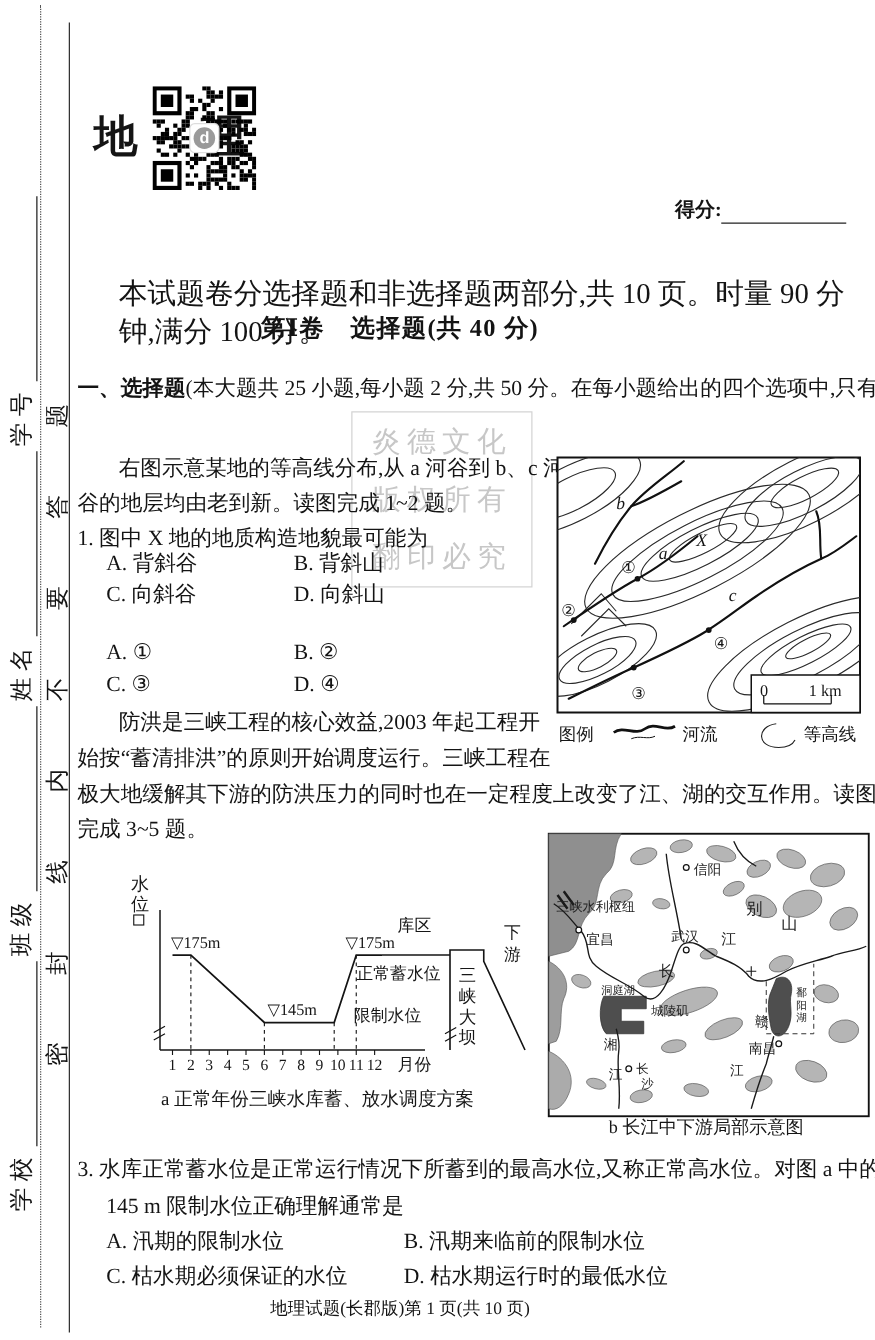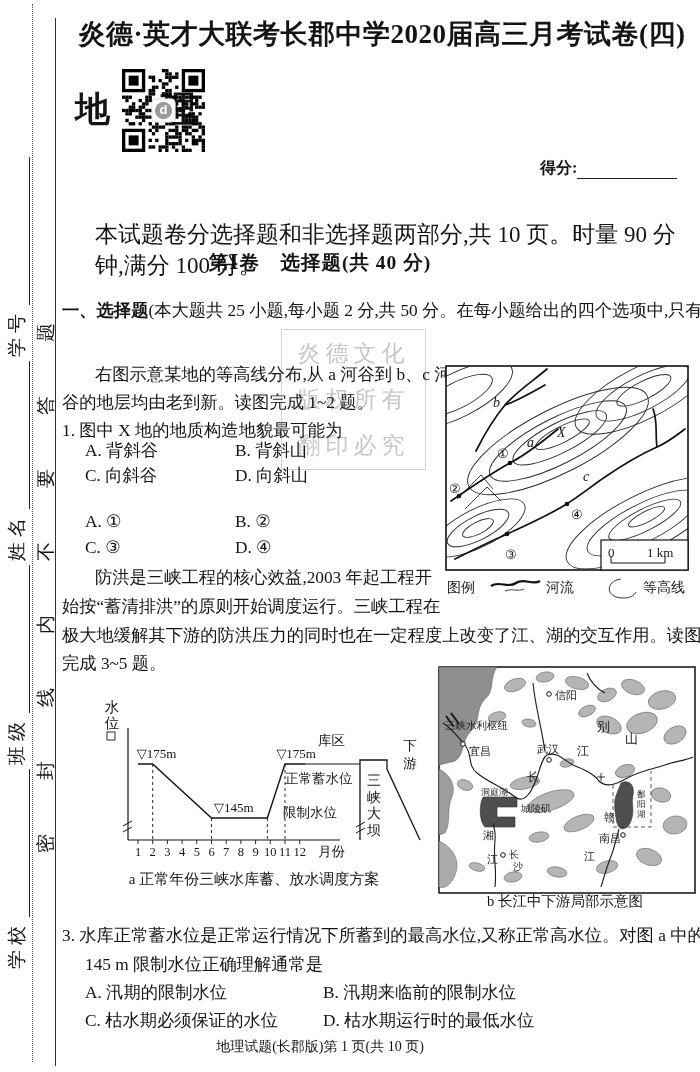--- a/index.html
+++ b/index.html
@@ -46,21 +46,20 @@
       <span class="blank"></span>
     <span>班级</span>
       <span class="blank"></span>
     <span>姓名</span>
       <span class="blank"></span>
     <span>学号</span>
       <span class="blank"></span>
   </div>
   <div class="rot-seal">密封线内不要答题</div>
 
-  <div class="exam-title">炎德·英才大联考长郡中学2020届高三月考试卷(四)</div>
   <svg class="figure" id="qr" style="left:122px;top:69px" width="83" height="83" viewBox="0 0 83 83">
       <rect x="39.839999999999996" y="0" width="3.32" height="3.32" fill="#000"></rect>
       <rect x="43.16" y="0" width="3.32" height="3.32" fill="#000"></rect>
       <rect x="43.16" y="3.32" width="3.32" height="3.32" fill="#000"></rect>
       <rect x="46.48" y="3.32" width="3.32" height="3.32" fill="#000"></rect>
       <rect x="53.12" y="3.32" width="3.32" height="3.32" fill="#000"></rect>
       <rect x="26.56" y="6.64" width="3.32" height="3.32" fill="#000"></rect>
       <rect x="29.88" y="6.64" width="3.32" height="3.32" fill="#000"></rect>
       <rect x="43.16" y="6.64" width="3.32" height="3.32" fill="#000"></rect>
       <rect x="46.48" y="6.64" width="3.32" height="3.32" fill="#000"></rect>

